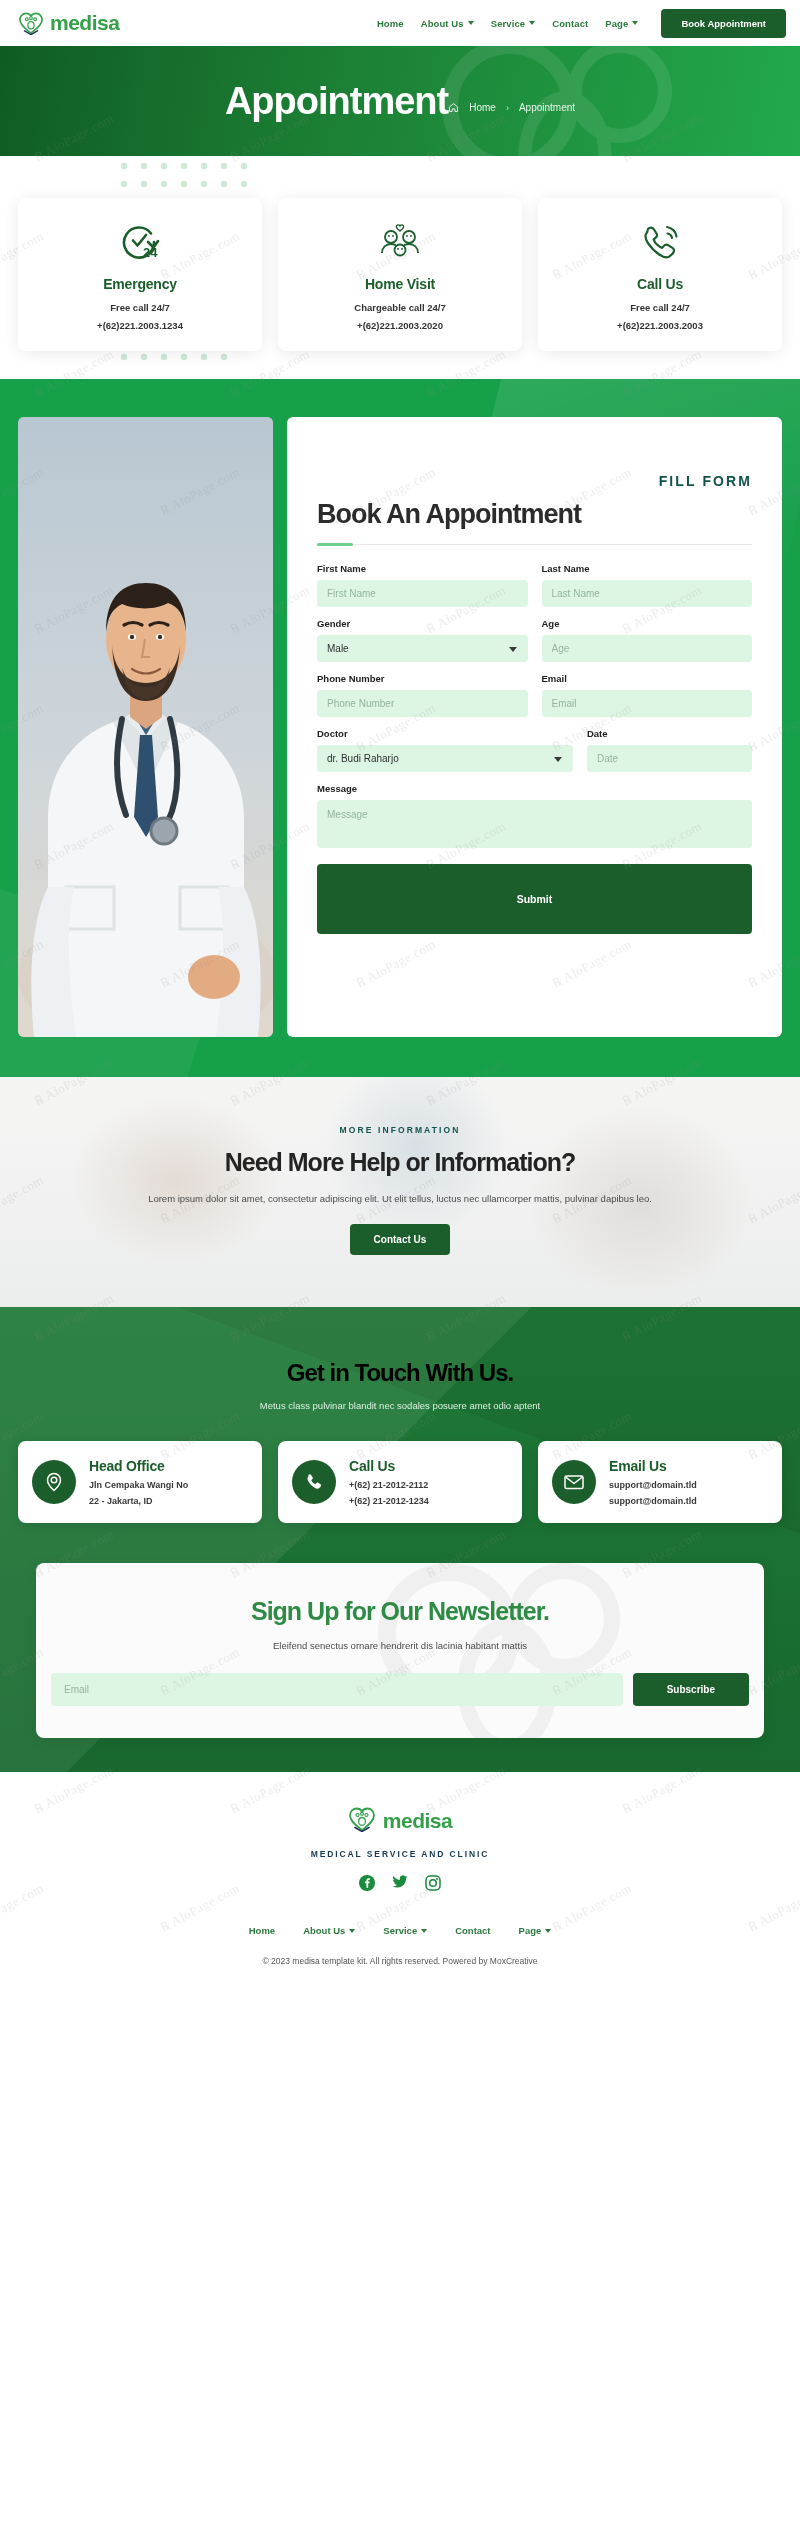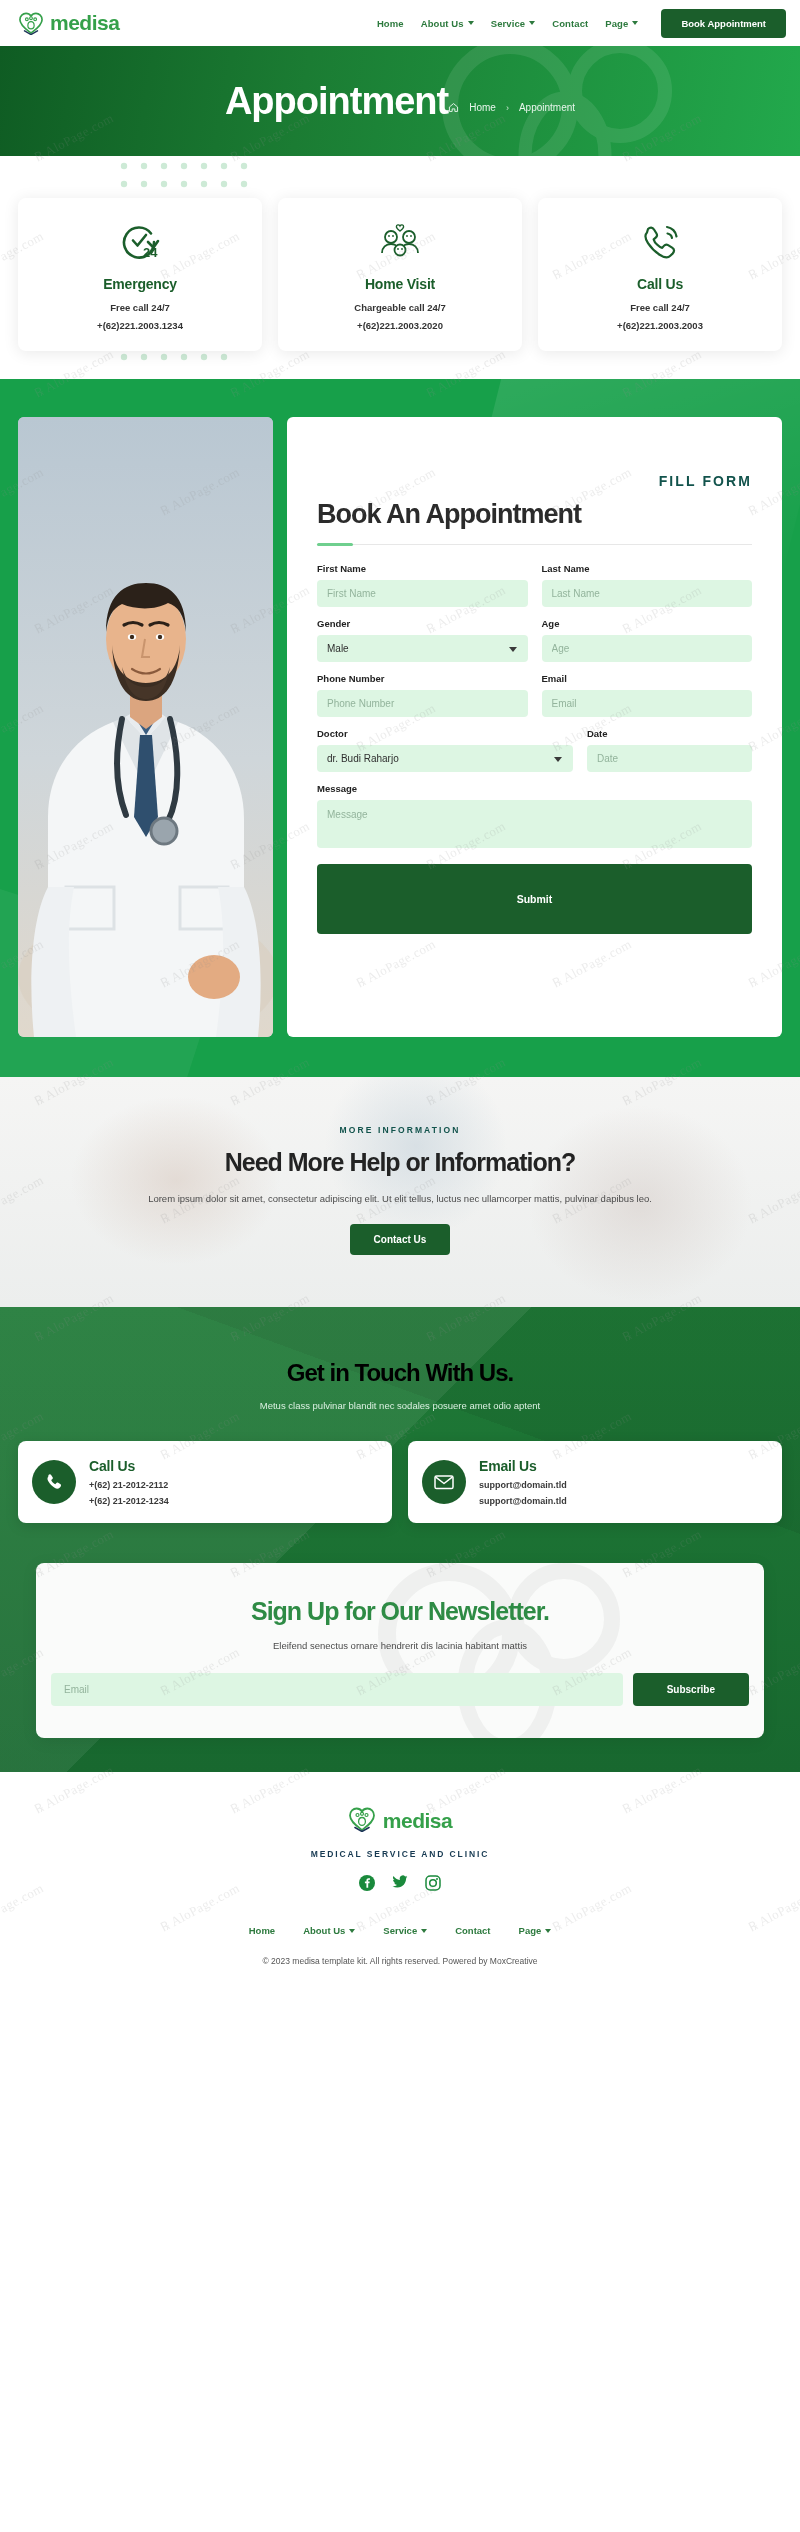--- a/index.html
+++ b/index.html
@@ -536,20 +536,33 @@
     <button class="btn-contact">Contact Us</button>
   </div>
 </div>
 
 <div class="touch">
   <div class="touch-bg"></div>
   <div class="touch-h">Get in Touch With Us.</div>
   <div class="touch-p">Metus class pulvinar blandit nec sodales posuere amet odio aptent</div>
 
   <div class="ccards">
+    <div class="ccard">
+      <div class="cbadge">
+        <svg width="22" height="22" viewBox="0 0 22 22">
+          <path d="M11 2.5c-3.6 0-6.5 2.9-6.5 6.5 0 4.8 6.5 10.5 6.5 10.5S17.5 13.8 17.5 9c0-3.6-2.9-6.5-6.5-6.5z" fill="none" stroke="#fff" stroke-width="1.5"></path>
+          <circle cx="11" cy="9" r="2.8" fill="none" stroke="#fff" stroke-width="1.5"></circle>
+        </svg>
+      </div>
+      <div>
+        <div class="ctitle">Head Office</div>
+        <div class="cline">Jln Cempaka Wangi No</div>
+        <div class="cline">22 - Jakarta, ID</div>
+      </div>
+    </div>
 
     <div class="ccard">
       <div class="cbadge">
         <svg width="21" height="21" viewBox="0 0 21 21">
           <path d="M4.5 3c.9-.9 2.1-.9 2.8.2l1.3 2c.5.8.3 1.5-.4 2l-1 .9c.4 1.6 2.5 3.7 4.1 4.1l.9-1c.5-.7 1.2-.9 2-.4l2 1.3c1.1.7 1.1 1.9.2 2.8l-1.1 1c-1.1 1.1-2.9 1-5.1-.5-2.2-1.4-4.1-3.3-5.6-5.6C3.2 7.6 3.1 5.8 4.2 4.7z" fill="#fff"></path>
         </svg>
       </div>
       <div>
         <div class="ctitle">Call Us</div>
         <div class="cline">+(62) 21-2012-2112</div>

